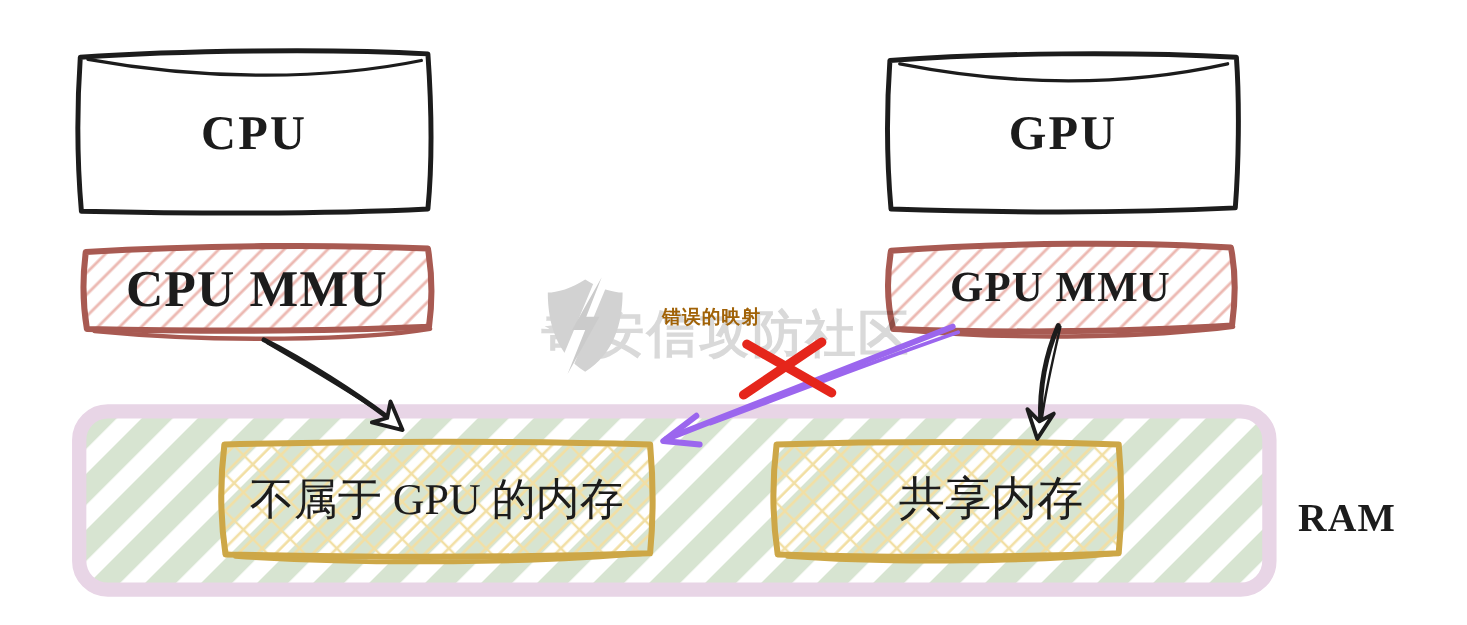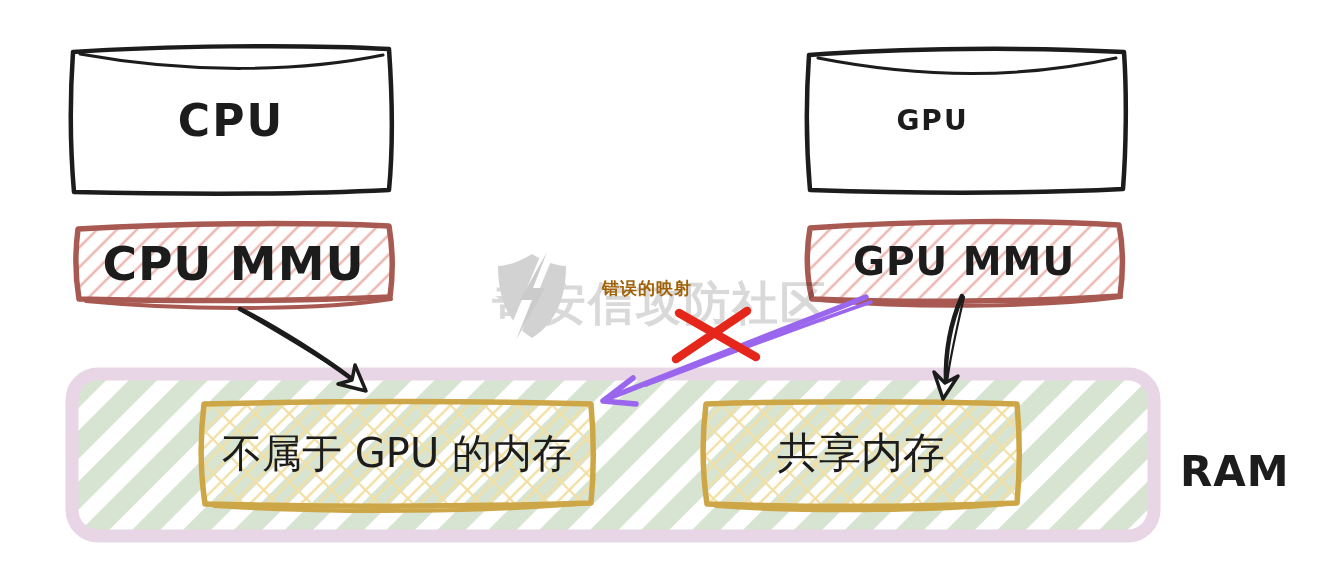--- a/index.html
+++ b/index.html
@@ -14,29 +14,29 @@
     display:flex;align-items:center;gap:10px;
     mix-blend-mode:multiply;pointer-events:none;
   }
   #watermark .wm-text{
     font-size:46px;font-weight:700;color:#d9d9d9;letter-spacing:2px;
     margin-top:16px;white-space:nowrap;
   }
   #overlay-layer{z-index:3;}
   .label{
     position:absolute;display:flex;align-items:center;justify-content:center;
-    z-index:4;color:#1c1c1c;white-space:nowrap;pointer-events:none;
+    z-index:4;color:#1c1c1c;white-space:nowrap;pointer-events:none;font-family:Liberation Serif, serif;
   }
   .lbl-cpu   {left:70px;  top:46px;  width:322px;height:148px;font-size:44px;font-weight:700;letter-spacing:2px;}
-  .lbl-gpu   {left:772px; top:49px;  width:321px;height:143px;font-size:28px;font-weight:700;letter-spacing:2px;}
+  .lbl-gpu   {left:806px; top:49px;  width:321px;height:143px;font-size:44px;font-weight:700;letter-spacing:2px;}
   .lbl-cpummu{left:74px;  top:223px; width:319px;height:80px; font-size:47px;font-weight:700;letter-spacing:1px;}
   .lbl-gpummu{left:804px; top:221px; width:320px;height:80px; font-size:39px;font-weight:700;letter-spacing:1px;text-align:right;}
   .lbl-mem1  {left:199px; top:399px; width:396px;height:108px;font-size:40px;font-weight:400;text-align:right;}
-  .lbl-mem2  {left:701px; top:399px; width:320px;height:108px;font-size:42px;font-weight:400;}
-  .lbl-ram   {left:1180px;top:446px; width:120px;height:50px; font-size:42px;font-weight:700;justify-content:flex-start;letter-spacing:1px;}
+  .lbl-mem2  {left:701px; top:399px; width:320px;height:108px;font-size:42px;font-weight:400;padding-left:40px;}
+  .lbl-ram   {left:1180px;top:446px; width:120px;height:50px; font-size:36px;font-weight:700;justify-content:flex-start;letter-spacing:1px;}
   .lbl-wrong {left:602px; top:277px; font-size:17px;font-weight:700;color:#a16207;letter-spacing:1px;}
 </style>
 </head>
 <body>
 
 <div id="stage">
 
   <svg id="base-layer" width="1334" height="568" viewBox="0 0 1334 568">
     <defs>
       <pattern id="greenStripes" patternUnits="userSpaceOnUse" width="36" height="36" patternTransform="rotate(-45)">

